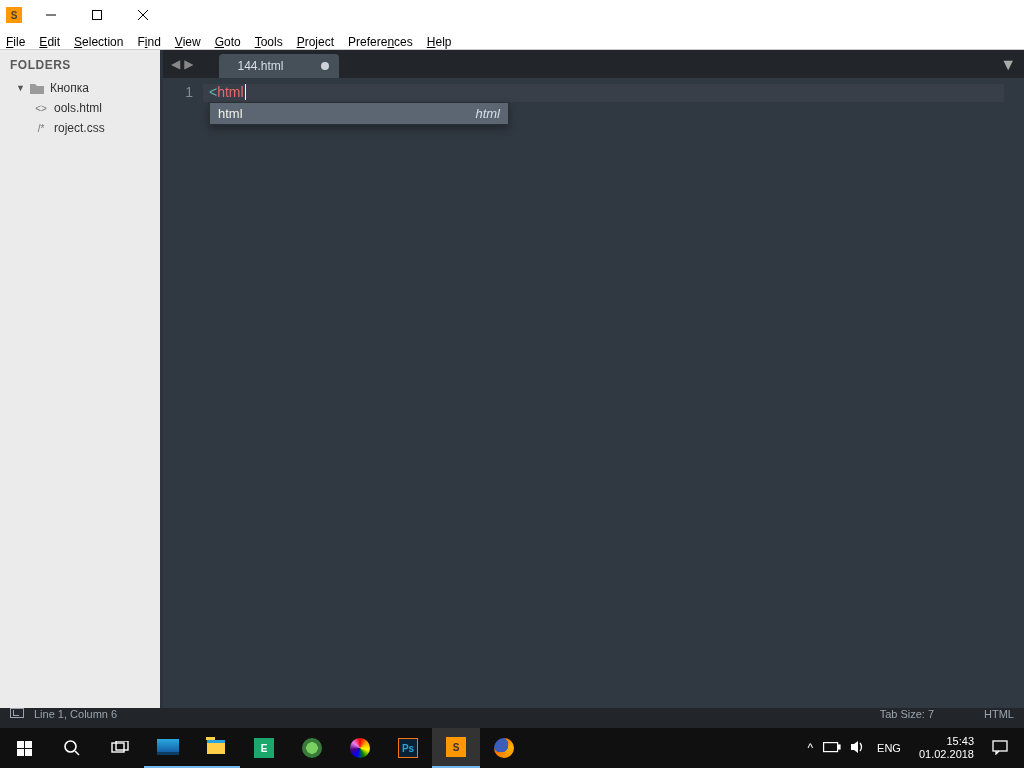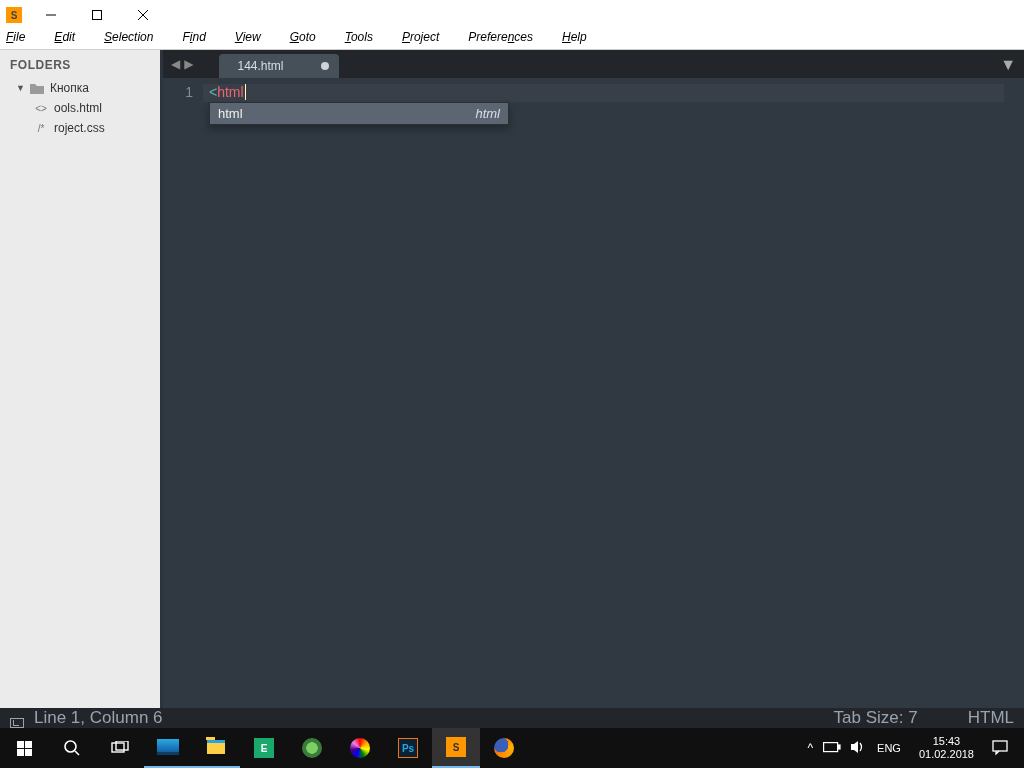--- a/index.html
+++ b/index.html
@@ -2,21 +2,21 @@
 <html><head>
 <meta charset="utf-8">
 <style>
 * { margin:0; padding:0; box-sizing:border-box; font-family:"Segoe UI",Tahoma,sans-serif; }
 html,body { width:1024px; height:768px; overflow:hidden; background:#000; }
 .titlebar { height:30px; background:#fff; display:flex; align-items:center; padding:0 0 0 6px; font-size:12px; color:#000; }
 .titlebar .appicon { width:16px; height:16px; background:#ff9800; margin-right:6px; display:flex; align-items:center; justify-content:center; font-size:10px; font-weight:bold; color:#444;}
 .titlebar .title { flex:1; }
 .titlebar .winbtn { width:46px; height:30px; display:flex; align-items:center; justify-content:center; font-size:13px; }
 .titlebar .winbtn svg { width:10px; height:10px; stroke:#000; stroke-width:1; fill:none;}
-.menubar { height:20px; background:#fff; display:flex; align-items:flex-start; padding:0 6px; font-size:12px; gap:29px; border-bottom:1px solid #ccc;font-style:italic;}
+.menubar { height:20px; background:#fff; display:flex; align-items:flex-end; padding:0 6px; font-size:12px; gap:14px; border-bottom:1px solid #ccc;}
 .menubar span { }
 .menubar span u { text-decoration:underline;}
 .workspace { display:flex; height:658px;justify-content:space-between; }
 .sidebar { width:160px; background:#ebebeb; padding:8px 10px; color:#333; font-size:12px;}
 .sidebar .heading { font-weight:bold; font-size:12px; color:#5a5a5a; letter-spacing:0.5px; margin-bottom:6px;}
 .sideitem { display:flex; align-items:center; gap:6px; padding:3px 0 3px 6px; }
 .sideitem.sub { padding-left:24px; }
 .sideitem .chev { font-size:9px; color:#555; width:8px;}
 .sideitem .fico { width:14px; display:flex; justify-content:center; color:#777; font-size:10px; }
 .editor { flex:1; background:#303841; display:flex; flex-direction:column; position:relative; }
@@ -30,29 +30,29 @@
 .code { flex:1; padding:6px 0 0 6px; color:#d8dee9; position:relative;}
 .code .lt { color:#5fb3b3;}
 .code .tag { color:#eb606b;}
 .cursor { display:inline-block; width:1px; height:16px; background:#fffac2; vertical-align:middle; margin-left:1px; position:relative; top:-1px;}
 .linehl { position:absolute; left:0; right:0; top:6px; height:18px; background:rgba(255,255,255,0.04);}
 .autocomplete { position:absolute; left:6px; top:24px; width:300px; background:#4a545e; border:1px solid #2a2f34; box-shadow:0 4px 8px rgba(0,0,0,0.3); font-family:Consolas,monospace; font-size:13px;}
 .autocomplete .row { display:flex; justify-content:space-between; padding:3px 8px; background:#5b6672; color:#f0f0e8;}
 .autocomplete .row .kind { font-style:italic; color:#d8dee9;}
 .minimap { width:20px; background:#303841;}
 .editor-edge { width:3px; background:#2c333c;}
-.statusbar { height:20px; background:#22262a; color:#9aa3ad; font-size:17px; display:flex; align-items:flex-end; padding:0 10px; gap:10px;}
+.statusbar { height:20px; background:#22262a; color:#9aa3ad; font-size:11px; display:flex; align-items:flex-start; padding:0 10px; gap:10px;}
 .statusbar .sbicon { width:14px; height:10px; border:1px solid #9aa3ad; position:relative;}
 .statusbar .sbicon::after{content:"";position:absolute;left:2px;top:1px;width:5px;height:5px;border:1px solid #9aa3ad; border-right:none; border-top:none;}
 .statusbar .spacer { flex:1;}
 .taskbar { height:40px; background:#101010; display:flex; align-items:center; color:#fff; font-size:11px;}
 .taskbar .tb { width:48px; height:40px; display:flex; align-items:center; justify-content:center; }
 .taskbar .tb.running { border-bottom:2px solid #76b9ed;}
 .taskbar .tray { margin-left:auto; display:flex; align-items:center; gap:10px; padding:0 2px;}
-.taskbar .clock { text-align:center; line-height:13px; padding:0 8px;}
+.taskbar .clock { text-align:right; line-height:13px; padding:0 8px;}
 .winlogo { display:grid; grid-template-columns:7px 7px; grid-template-rows:7px 7px; gap:1px;}
 .winlogo div{ background:#fff;}
 .fexp { width:18px; height:14px; background:#ffcf48; border-top:3px solid #29a3dd; position:relative;}
 .fexp::before{content:"";position:absolute;left:-1px;top:-6px;width:9px;height:3px;background:#ffcf48;}
 .circle { width:20px; height:20px; border-radius:50%;}
 .sqicon { width:20px; height:20px; display:flex; align-items:center;justify-content:center;font-size:10px;font-weight:bold;}
 .ffox { width:20px;height:20px;border-radius:50%; background:radial-gradient(circle at 35% 35%,#3b5eb8 0 40%,transparent 41%), conic-gradient(from 200deg,#ff8a00,#ff4e00,#ffb300,#ff8a00);}
 </style>
 </head>
 <body>

